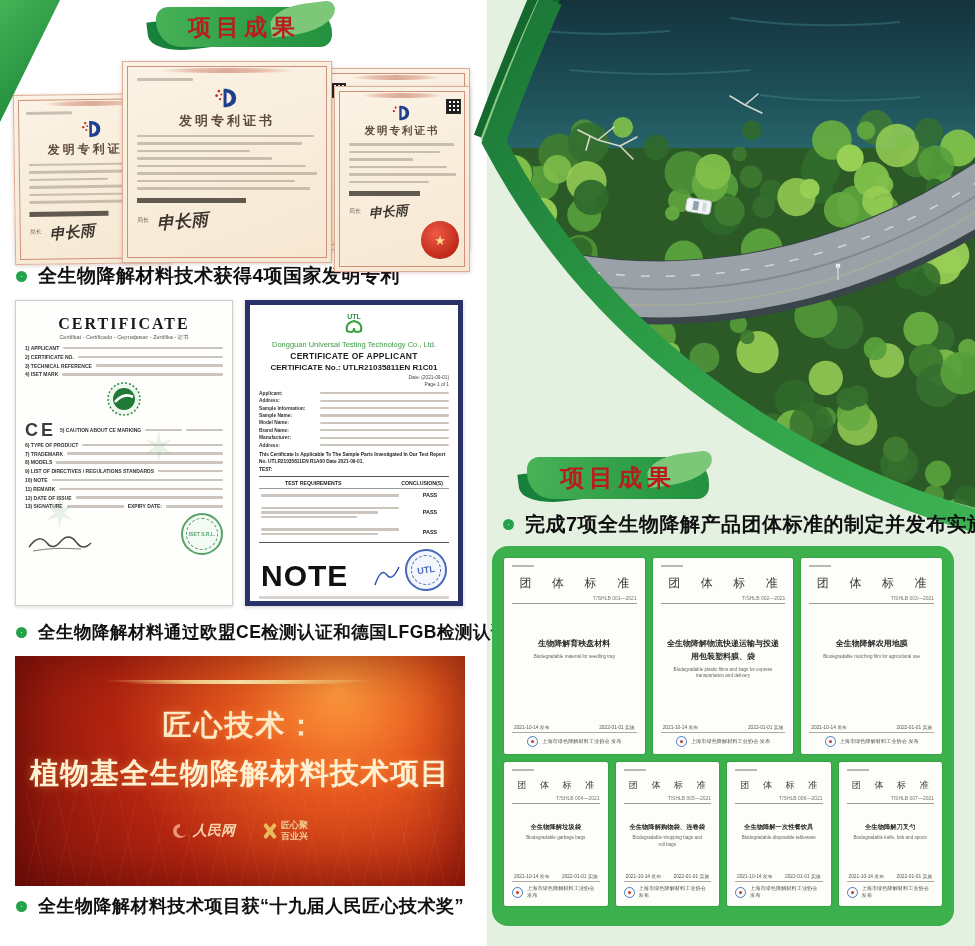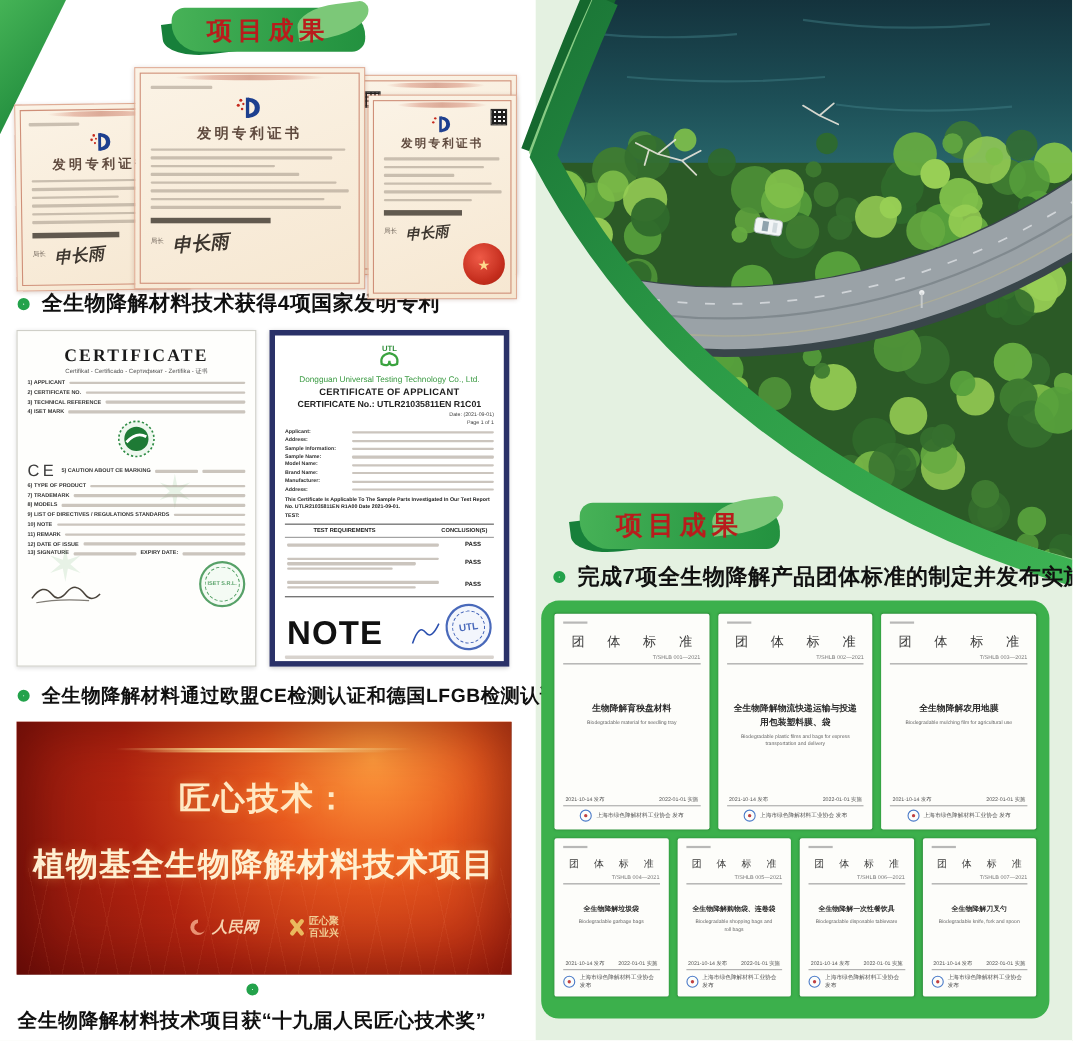--- a/index.html
+++ b/index.html
@@ -58,21 +58,21 @@
   .iset-head { display:flex; gap:6px; align-items:flex-start; border-bottom:1px solid #8d8d8d; padding-bottom:4px; }
   .iset-org { font-size:7.5px; font-weight:700; color:#222; margin-bottom:2px; }
   .bar { height:2.5px; background:#a99e92; opacity:.6; border-radius:1px; }
   .iset-title { text-align:center; font-family:"Liberation Serif", serif; font-weight:700;
     font-size:16px; letter-spacing:2px; color:#1a1a1a; margin:6px 0 1px; }
   .iset-sub { text-align:center; font-size:5.5px; color:#555; margin-bottom:4px; }
   .iset-row { display:flex; align-items:center; gap:4px; margin:2.8px 0; }
   .iset-row .lab { font-size:5px; font-weight:700; color:#333; white-space:nowrap; }
   .iset-row .bar { flex:1; }
   .iset-stampline { display:flex; justify-content:center; margin:2px 0; }
-  .ce { font-size:15px; font-weight:400; color:#3c3c3c; letter-spacing:3px; line-height:1; }
+  .ce { font-size:18px; font-weight:700; color:#3c3c3c; letter-spacing:3px; line-height:1; }
   .iset-foot { display:flex; align-items:flex-end; justify-content:space-between; margin-top:4px; }
   .iset-stamp { width:42px; height:42px; border:2px solid #2e8b44; border-radius:50%; position:relative;
     display:flex; align-items:center; justify-content:center; color:#2e8b44;
     font-size:5px; font-weight:700; opacity:.8; background:rgba(230,245,232,.5); }
   .iset-stamp::before { content:""; position:absolute; inset:3px; border:1px dashed #2e8b44; border-radius:50%; }
   .wm { position:absolute; color:rgba(90,170,100,.14); font-size:42px; pointer-events:none; }
 
   
   .lfgb { position:absolute; left:245px; top:300px; width:218px; height:306px; background:#ffffff;
     border:5px solid #2a3168; box-shadow:0 1px 4px rgba(0,0,0,.2); padding:7px 9px; overflow:hidden; }
@@ -105,21 +105,21 @@
   .award::after { content:""; position:absolute; left:0; right:0; top:58%; bottom:0; opacity:.5;
     background:repeating-linear-gradient(78deg, rgba(255,150,110,.16) 0 1px, transparent 1px 30px),
                repeating-linear-gradient(102deg, rgba(255,150,110,.16) 0 1px, transparent 1px 30px); }
   .award-inner { position:relative; z-index:2; height:100%; display:flex; flex-direction:column;
     align-items:center; padding-top:24px; }
   .gold-line { height:2px; width:270px;
     background:linear-gradient(to right,transparent,#efc77e 30%,#f7dfa8 50%,#efc77e 70%,transparent); }
   .award-ribbon { font-size:25px; font-weight:700; color:#f2cd84; letter-spacing:12px; margin:6px 0; text-indent:12px; }
   .award-t1 { margin-top:22px; font-size:29px; font-weight:700; color:#ffe9c4; letter-spacing:2px;
     text-shadow:0 0 10px rgba(255,180,80,.45); }
-  .award-t2 { margin-top:20px; font-size:29px; font-weight:700; color:#fff0d2; letter-spacing:1px;
+  .award-t2 { margin-top:8px; font-size:29px; font-weight:700; color:#fff0d2; letter-spacing:1px;
     text-shadow:0 0 10px rgba(255,180,80,.45); }
   .award-logos { margin-top:26px; display:flex; align-items:center; gap:26px; }
   .logo-rm { display:flex; align-items:center; gap:5px; color:#f6d2ae; font-weight:700; font-size:14px;
     font-family:Liberation Sans, sans-serif; font-style:italic; }
   .logo-x { display:flex; align-items:center; gap:4px; }
   .xmark { position:relative; width:16px; height:16px; }
   .xmark::before,.xmark::after { content:""; position:absolute; left:7px; top:-1px; width:4px; height:18px;
     background:#eab95e; border-radius:2px; }
   .xmark::before { transform:rotate(38deg); } .xmark::after { transform:rotate(-38deg); }
   .logo-x .tx { display:flex; flex-direction:column; color:#f0cf96; font-size:9px; font-weight:700; line-height:1.25; }
@@ -661,21 +661,21 @@
           <span class="xmark"></span>
           <span class="tx">
             <span>匠心聚</span>
             <span>百业兴</span>
           </span>
         </div>
       </div>
     </div>
   </div>
 
-  <div class="caption" style="left:16px; top:894px;flex-direction:column;">
+  <div class="caption" style="left:16px; top:894px;">
     <span class="bullet"></span>
     <span class="txt" style="font-size:18px;">全生物降解材料技术项目获“十九届人民匠心技术奖”</span>
   </div>
 
   <div class="badge" style="left:527px; top:457px; width:182px; height:42px;">
     <span class="leafL"></span>
     <span class="body"></span>
     <span class="leafR"></span>
     <span class="label" style="line-height:42px; font-size:24px;">项目成果</span>
   </div>

